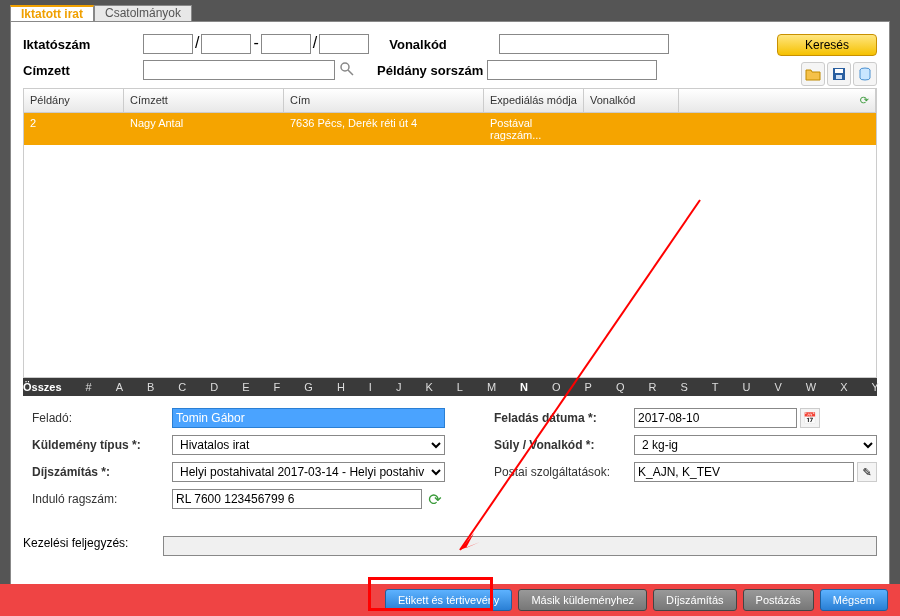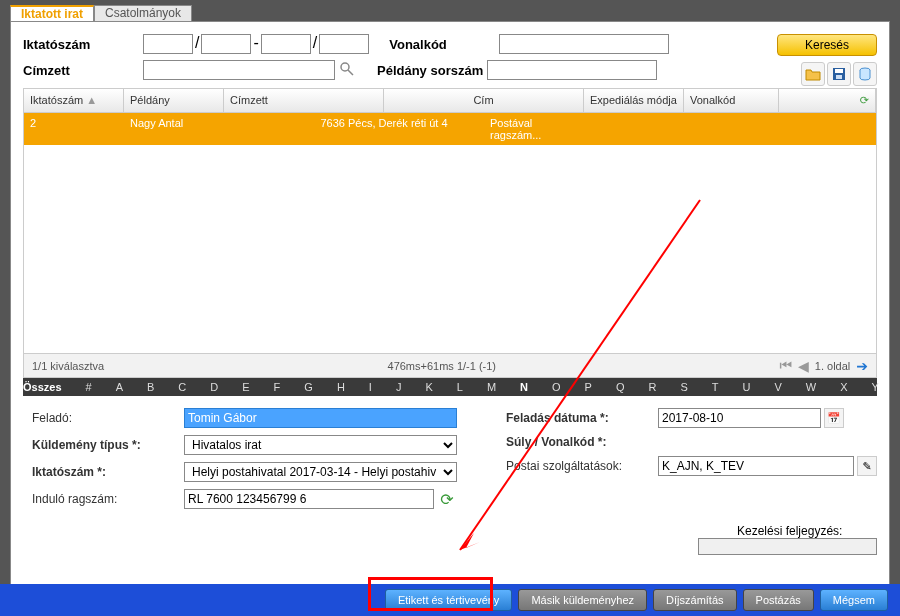--- a/index.html
+++ b/index.html
@@ -28,50 +28,50 @@
 .actions { position: absolute; right: 0; top: 28px; display: flex; gap: 2px; }
 .act-btn { width: 24px; height: 24px; border: 1px solid #ccc; background: #f5f5f5; border-radius: 3px; display: flex; align-items: center; justify-content: center; }
 
 
 .tbl { border: 1px solid #ccc; height: 290px; display: flex; flex-direction: column; }
 .tbl-head { display: flex; background: linear-gradient(#fff,#e8e8e8); border-bottom: 1px solid #ccc; }
 .tbl-head .th { font-size: 11px; padding: 5px 6px; border-right: 1px solid #ccc; color: #333; cursor: pointer; }
 .tbl-body { flex: 1; background: #fff; overflow: hidden; }
 .trow { display: flex; background: #f5a400; color: #fff; }
 .trow .td { font-size: 11px; padding: 4px 6px; }
-.c1 { width: 100px; } .c2 { width: 100px; } .c3 { width: 160px; } .c4 { width: 200px; text-align: center; } .c5 { width: 100px; } .c6 { width: 95px; } .c7 { width: 40px; flex:1; }
+.c1 { width: 100px; } .c2 { width: 100px; } .c3 { width: 160px; } .c4 { width: 200px; } .c5 { width: 100px; } .c6 { width: 95px; } .c7 { width: 40px; flex:1; }
 
 .tbl-foot { display: flex; justify-content:space-between; align-items:center; background:#f2f2f2; border-top:1px solid #ccc; font-size:11px; padding:3px 8px; color:#555; }
 .tbl-foot .nav { display:flex; align-items:center; gap:6px; }
 .tbl-foot .arr { font-size:14px; color:#999; }
 .tbl-foot .arr.active { color:#2176d2; }
 
 
 .alpha { background:#3a3a3a; color:#ddd; display:flex; font-size:11px; padding:3px 0;gap:24px; }
 .alpha .cell { flex:1; text-align:center; cursor:pointer; }
 .alpha .cell.b { font-weight:bold; color:#fff; }
 
 
 .form { margin-top: 12px; display:flex; gap:40px; }
 .col { flex:1; }
 .frow { display:flex; align-items:center; margin-bottom:7px; }
 .frow label { font-size:12px; width: 140px; color:#333;margin-left:9px; }
 .frow label.bold { font-weight:bold; }
-.frow input[type=text], .frow select { flex:1; border:1px solid #888; height:20px; font-size:12px; padding:0 3px; background:#fff;margin-left:12px; }
+.frow input[type=text], .frow select { flex:1; border:1px solid #888; height:20px; font-size:12px; padding:0 3px; background:#fff; }
 .frow input.hl { background:#4aa3ff; color:#fff; border-color:#2a7fd4; }
 .frow .ro { background:#f0f0f0; }
 .addon { width:20px; height:20px; margin-left:3px; display:inline-flex; align-items:center; justify-content:center; border:1px solid #ccc; background:#f4f4f4; font-size:11px; }
 .refresh { color:#3a9a3a; border:none; background:none; font-size:16px; }
 
-.wide-row { display:flex; align-items:flex-end; margin-top:8px;flex-direction:column; }
+.wide-row { display:flex; align-items:flex-start; margin-top:20px; }
 .wide-row label { font-size:12px; width:140px; }
 .wide-row input { flex:1; border:1px solid #888; height:20px; background:#f0f0f0; }
 
 
-.bottombar { position:absolute; left:0; right:0; bottom:0; height:32px; background:#1d4ed8; display:flex; align-items:center; justify-content:flex-end; padding:0 12px; gap:6px; }
+.bottombar { position:absolute; left:0; right:0; bottom:0; height:32px; background:#ef4444; display:flex; align-items:center; justify-content:flex-end; padding:0 12px; gap:6px; }
 .bbtn { height:22px; padding:0 12px; font-size:11px; border:1px solid #444; border-radius:3px; background:linear-gradient(#999,#777); color:#fff; cursor:pointer; }
 .bbtn.blue { background:linear-gradient(#5db2ff,#2a7fd4); border-color:#1f5f9e; }
 .redbox { position:absolute; border:3px solid red; pointer-events:none; }
 
 
 .arrow { position:absolute; pointer-events:none; }
 </style>
 </head>
 <body>
 
@@ -122,46 +122,35 @@
             <circle cx="6" cy="6" r="4" fill="none" stroke="#888" stroke-width="1.5"></circle>
             <line x1="9" y1="9" x2="14" y2="14" stroke="#888" stroke-width="1.5"></line>
           </svg></span>
       <label class="lbl2">Példány sorszám</label>
       <input type="text" class="wide" style="">
     </div>
   </div>
 
   <div class="tbl">
     <div class="tbl-head">
-      <div class="th c1"><span>Iktatószám</span> <span style="color:#999">▲</span></div>
       <div class="th c2">Példány</div>
       <div class="th c3">Címzett</div>
       <div class="th c4">Cím</div>
       <div class="th c5">Expediálás módja</div>
       <div class="th c6">Vonalkód</div>
       <div class="th c7" style="text-align:right;color:#3a9a3a;">⟳</div>
     </div>
     <div class="tbl-body">
       <div class="trow">
         <div class="td c2">2</div>
         <div class="td c3">Nagy Antal</div>
         <div class="td c4">7636 Pécs, Derék réti út 4</div>
         <div class="td c5">Postával ragszám...</div>
         <div class="td c6"></div>
         <div class="td c7"></div>
-      </div>
-    </div>
-    <div class="tbl-foot">
-      <span>1/1 kiválasztva</span>
-      <span>476ms+61ms 1/-1 (-1)</span>
-      <div class="nav">
-        <span class="arr">⏮</span>
-        <span class="arr">◀</span>
-        <span>1. oldal</span>
-        <span class="arr active">➔</span>
       </div>
     </div>
   </div>
 
   <div class="alpha">
     <div class="cell b" style="flex:2">Összes</div>
     <div class="cell">#</div>
     <div class="cell">A</div>
     <div class="cell">B</div>
     <div class="cell">C</div>
@@ -194,37 +183,38 @@
     <div class="col">
       <div class="frow">
           <label>Feladó:</label>
         <input type="text" class="hl" value="Tomin Gábor" style="">
         </div>
       <div class="frow">
           <label class="bold">Küldemény típus *:</label>
         <select><option>Hivatalos irat</option></select>
         </div>
       <div class="frow">
-          <label class="bold">Iktatószám *:</label>
+          <label class="bold">Díjszámítás *:</label>
         <select><option>Helyi postahivatal 2017-03-14 - Helyi postahiv</option></select>
         </div>
       <div class="frow">
           <label>Induló ragszám:</label>
         <input type="text" value="RL 7600 123456799 6" style="">
         <span class="addon refresh">⟳</span>
         </div>
     </div>
     <div class="col">
       <div class="frow">
           <label class="bold">Feladás dátuma *:</label>
         <input type="text" style="flex: 0 0 120px;" value="2017-08-10">
         <span class="addon">📅</span>
         </div>
       <div class="frow">
           <label class="bold">Súly / Vonalkód *:</label>
+        <select><option>2 kg-ig</option></select>
         </div>
       <div class="frow">
           <label>Postai szolgáltatások:</label>
         <input type="text" class="ro" value="K_AJN, K_TEV" style="">
         <span class="addon">✎</span>
         </div>
     </div>
   </div>
 
   <div class="wide-row">

